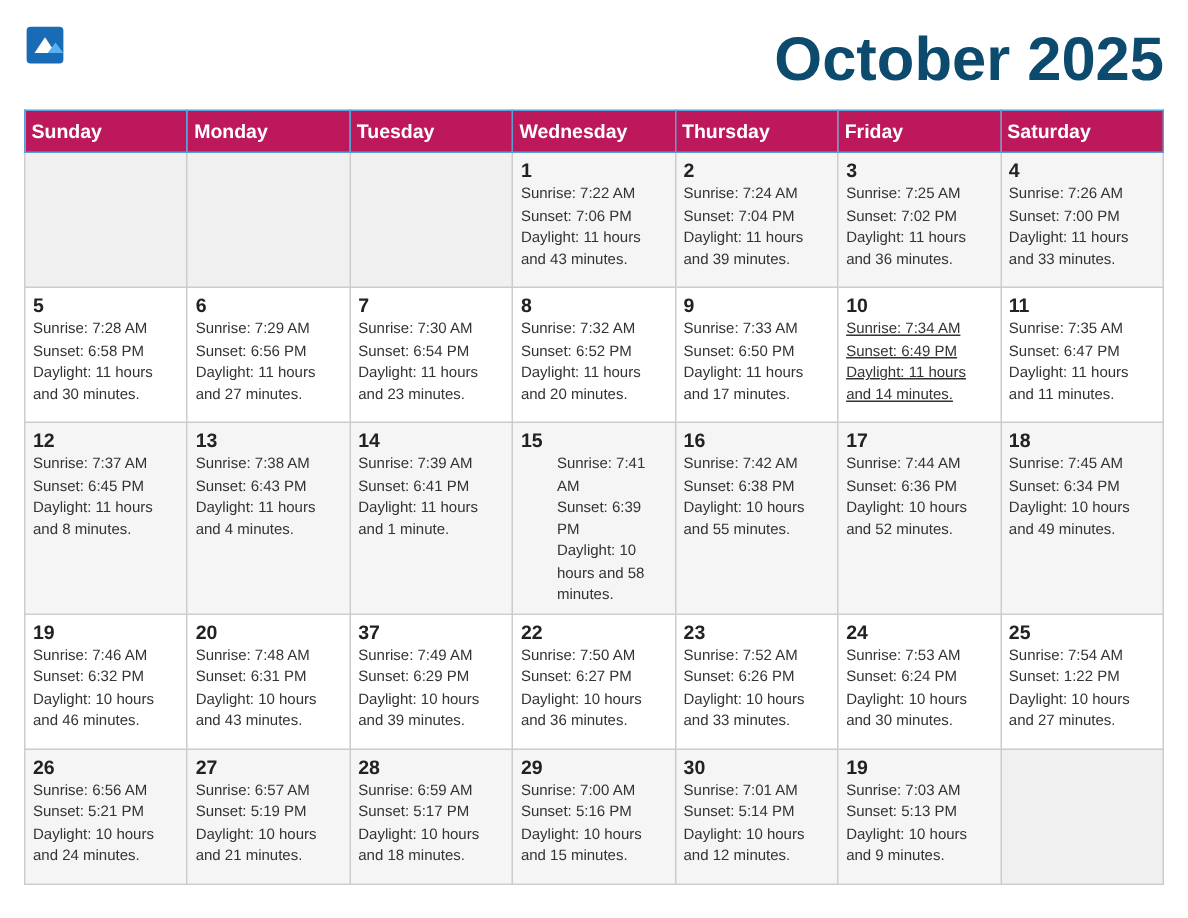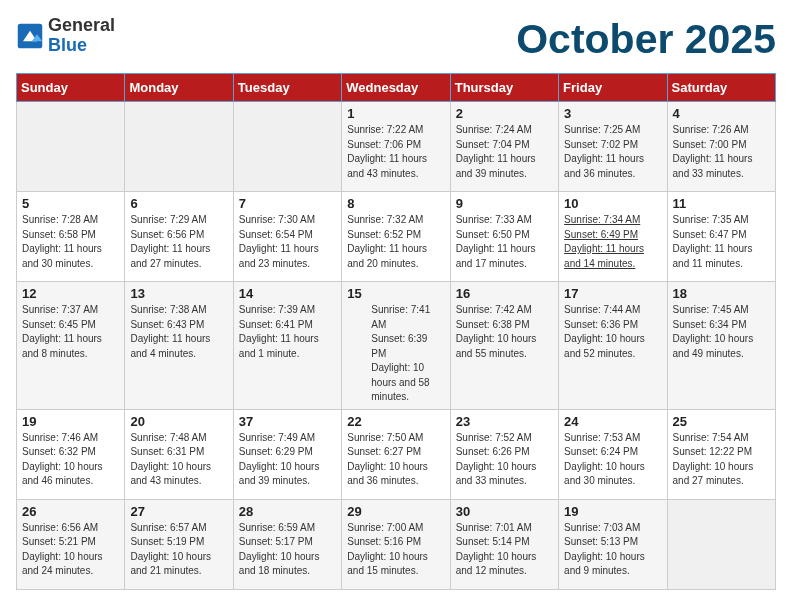--- a/index.html
+++ b/index.html
@@ -51,21 +51,21 @@
     .location {
       font-size: 15px;
       color: #444;
     }
     table {
       width: 100%;
       border-collapse: collapse;
       table-layout: fixed;
     }
     thead tr th {
-      background: #b91c1c;
+      background: #be185d;
       color: #fff;
       font-size: 13px;
       font-weight: bold;
       padding: 6px 4px;
       text-align: left;
       border: 1px solid #5a9fd4;
     }
     tbody tr td {
       vertical-align: top;
       border: 1px solid #ccc;
@@ -98,24 +98,20 @@
 </head>
 <body>
 
 <div class="header">
   <div class="logo">
     <svg class="logo-icon" viewBox="0 0 32 32">
       <rect x="2" y="2" width="28" height="28" rx="3" fill="#1a6bb5"></rect>
       <polygon points="8,22 16,10 24,22" fill="white"></polygon>
       <polygon points="18,22 24,14 30,22" fill="#5ab0f0"></polygon>
     </svg>
-    <div class="logo-text">
-      <span class="logo-general">General</span>
-      <span class="logo-blue">Blue</span>
-    </div>
   </div>
   <div class="title-section">
     <div class="month-title">October 2025</div>
   </div>
 </div>
 
 <table>
   <thead>
     <tr>
     <th>Sunday</th>
@@ -278,21 +274,21 @@
         </td>
         <td>
           <span class="day-num">24</span>
           <div class="day-info" style="white-space: pre-line;">Sunrise: 7:53 AM
 Sunset: 6:24 PM
 Daylight: 10 hours and 30 minutes.</div>
         </td>
         <td>
           <span class="day-num">25</span>
           <div class="day-info" style="white-space: pre-line;">Sunrise: 7:54 AM
-Sunset: 12:22 PM
+Sunset: 1:22 PM
 Daylight: 10 hours and 27 minutes.</div>
         </td>
       </tr>
       <tr>
         <td>
           <span class="day-num">26</span>
           <div class="day-info" style="white-space: pre-line;">Sunrise: 6:56 AM
 Sunset: 5:21 PM
 Daylight: 10 hours and 24 minutes.</div>
         </td>

